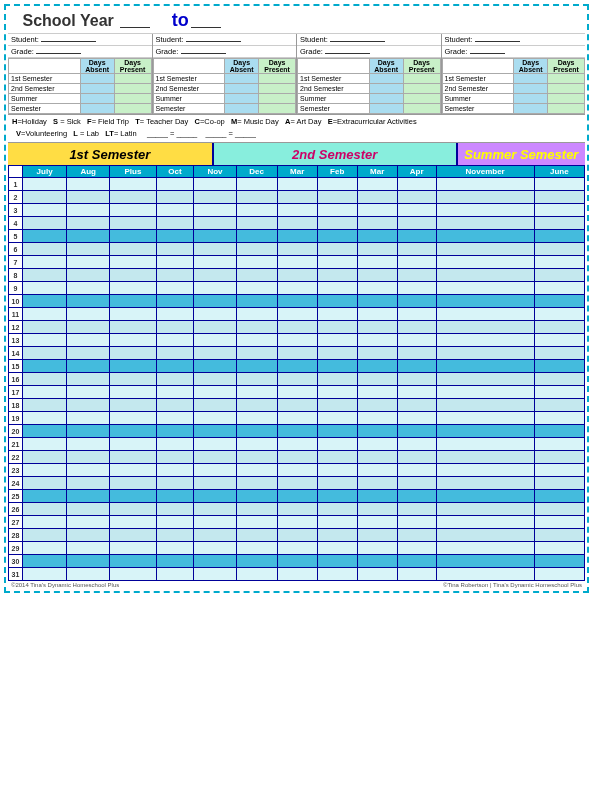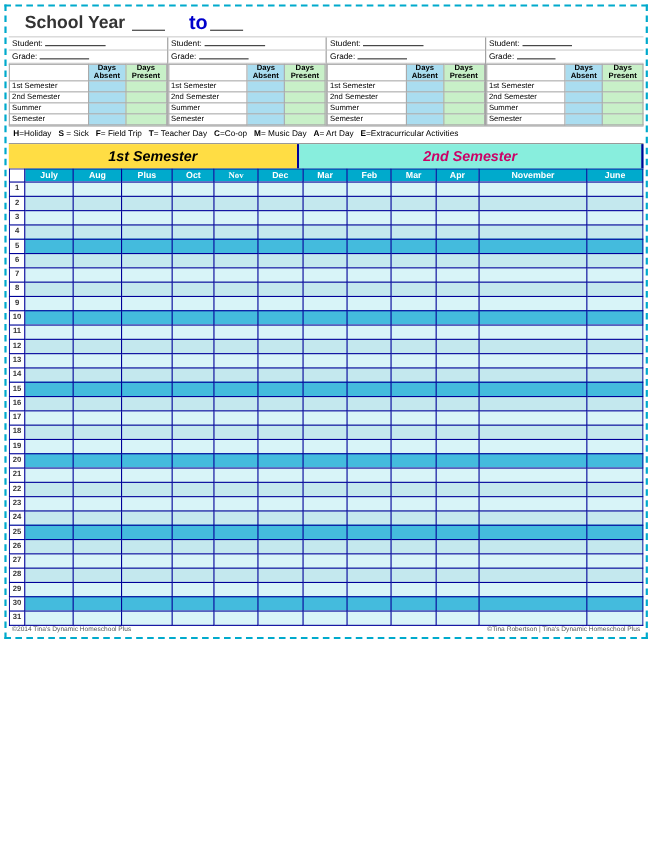--- a/index.html
+++ b/index.html
@@ -134,21 +134,21 @@
       width: 14px;
       background: #fff;
       color: #333;
       border: 1px solid #009;
     }
     
     .th-july { background: #00aacc; }
     .th-aug { background: #00aacc; }
     .th-sept { background: #00aacc; }
     .th-oct { background: #00aacc; }
-    .th-nov { background: #00aacc; font-family: Liberation Serif, serif; }
+    .th-nov { background: #00aacc; }
     .th-dec { background: #00aacc; }
     .th-jan { background: #00aacc; }
     .th-feb { background: #00aacc; }
     .th-mar { background: #00aacc; }
     .th-apr { background: #00aacc; }
     .th-may { background: #00aacc; }
     .th-june { background: #00aacc; }
 
     .row-num-cell {
       background: #fff !important;
@@ -402,25 +402,32 @@
     <div>
       <span class="legend-key">H</span>=Holiday &nbsp;
       <span class="legend-key">S</span> = Sick &nbsp;
       <span class="legend-key">F</span>= Field Trip &nbsp;
       <span class="legend-key">T</span>= Teacher Day &nbsp;
       <span class="legend-key">C</span>=Co-op &nbsp;
       <span class="legend-key">M</span>= Music Day &nbsp;
       <span class="legend-key">A</span>= Art Day &nbsp;
       <span class="legend-key">E</span>=Extracurricular Activities
     </div>
+    <div class="legend-v-row">
+      <span class="legend-key">V</span>=Volunteering &nbsp;
+      <span class="legend-key">L</span> = Lab &nbsp;
+      <span class="legend-key">LT</span>= Latin &nbsp;&nbsp;&nbsp;
+      _____ = _____ &nbsp;&nbsp; _____ = _____
+    </div>
   </div>
 
   <div class="semester-headers">
     <div class="sem-header-1st">1st Semester</div>
     <div class="sem-header-2nd">2nd Semester</div>
+    <div class="sem-header-summer">Summer Semester</div>
   </div>
 
   <div style="overflow:hidden;">
     <table class="calendar-grid" id="calendar-table">
       <thead>
         <tr>
           <th class="th-row-num"></th>
           <th class="th-july">July</th>
           <th class="th-aug">Aug</th>
           <th class="th-sept">Plus</th>

